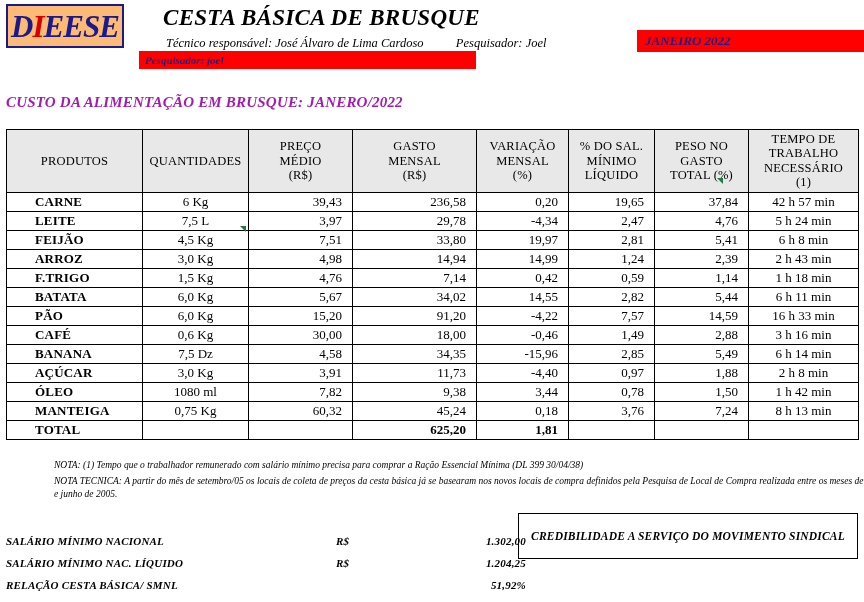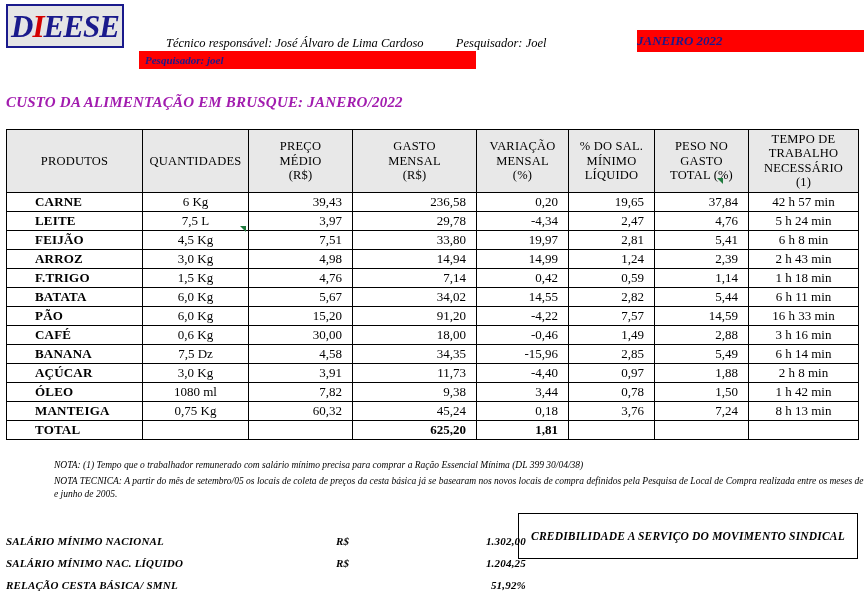--- a/index.html
+++ b/index.html
@@ -19,21 +19,21 @@
   
   .header {
     position: relative;
     height: 92px;
   }
   .logo {
     position: absolute;
     left: 6px; top: 4px;
     width: 118px; height: 44px;
     border: 2px solid #1a1a8c;
-    background: #e5e5e5;
+    background: #fdba74;
     display: flex; align-items: center; justify-content: center;
     overflow: hidden;
   }
   .logo-text {
     font-family: "Liberation Serif", serif;
     font-weight: bold;
     font-style: italic;
     font-size: 31px;
     color: #1a1a8c;
     letter-spacing: -1px;
@@ -61,20 +61,21 @@
   .red-band {
     position: absolute;
     left: 637px; top: 30px;
     width: 227px; height: 22px;
     background: #ff0000;
     color: #1a1a8c;
     font-weight: bold;
     font-style: italic;
     font-size: 13px;
     display: flex; align-items: center;
+    padding-left: 8px;
   }
   .red-band2 {
     position: absolute;
     left: 139px; top: 51px;
     width: 337px; height: 18px;
     background: #ff0000;
     color: #1a1a8c;
     font-weight: bold;
     font-style: italic;
     font-size: 11px;
@@ -204,20 +205,21 @@
 <body>
 
 <div class="page">
 
   <div class="header">
 
     <div class="logo">
       <span class="logo-text"><span>D</span><span style="color: rgb(212, 0, 0);">I</span><span>E</span><span>E</span><span>S</span><span>E</span></span>
     </div>
 
+    <div class="title-main">CESTA BÁSICA DE  BRUSQUE</div>
 
     <div class="subtitle-line">
       <span>Técnico responsável: José Álvaro de Lima Cardoso</span>
       <span class="sep"></span>
       <span>Pesquisador: Joel</span>
     </div>
 
     <div class="red-band">JANEIRO  2022</div>
     <div class="red-band2">Pesquisador: joel</div>
   </div>

